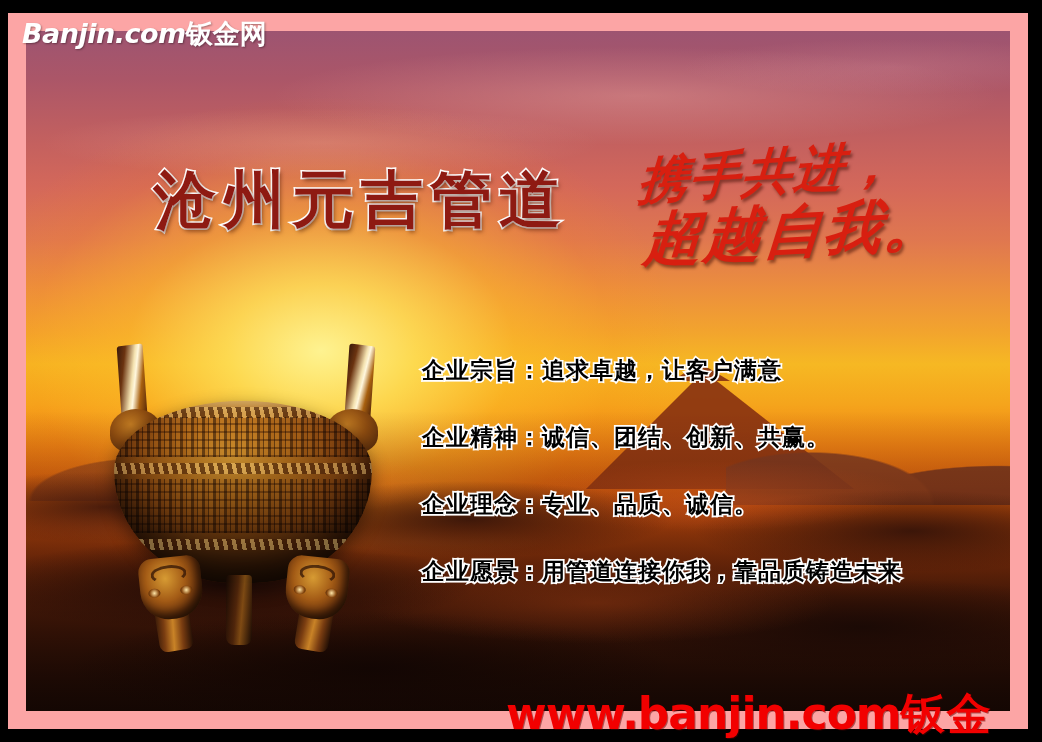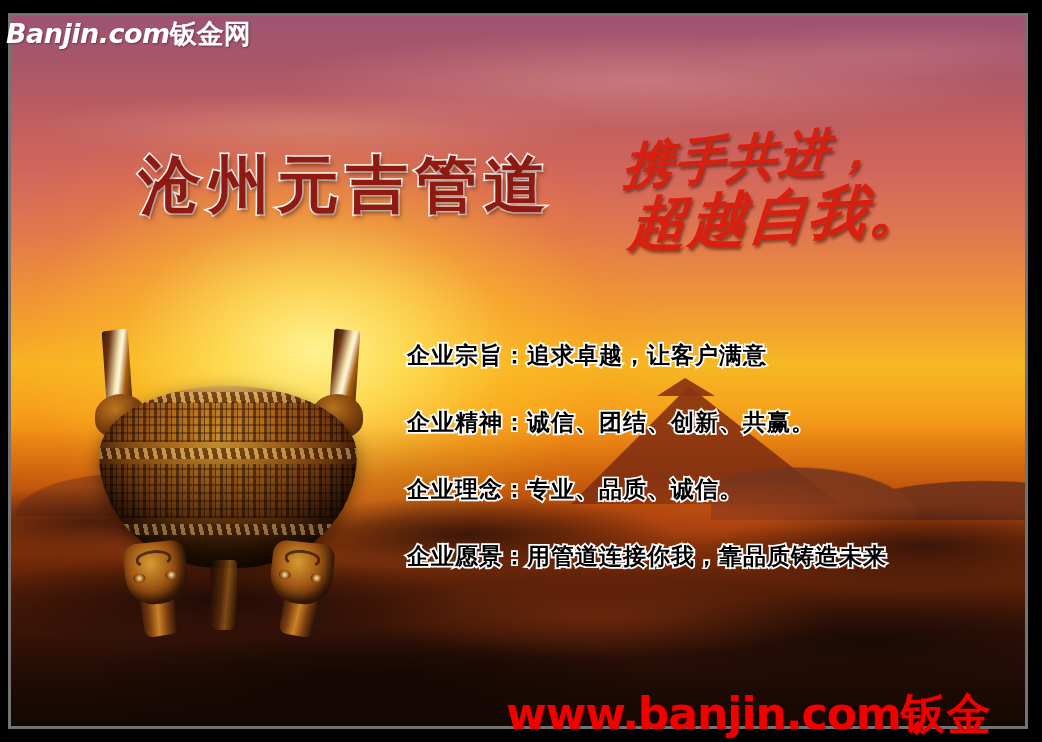--- a/index.html
+++ b/index.html
@@ -14,22 +14,22 @@
     position:relative;
     width:1042px; height:742px;
     background:#000000;
   }
 
   
   #frame{
     position:absolute;
     left:8px; top:13px;
     width:1020px; height:716px;
-    background:#737373;
-    padding:3px;
+    background:#fca5a5;
+    padding:18px;
     overflow:hidden;
   }
 
   
   #scene{
     position:relative;
     width:100%; height:100%;
     overflow:hidden;
     background:
       
@@ -301,21 +301,21 @@
     letter-spacing:1px;
     white-space:nowrap;
     -webkit-text-stroke:3.4px #ffffff;
     paint-order:stroke fill;
     text-shadow:0 0 2px rgba(255,255,255,.9);
   }
 
   
   #logo{
     position:absolute;
-    left:0px; top:14px;
+    left:16px; top:14px;
     padding:2px 6px 3px 6px;
     font-size:27px;
     font-weight:700;
     font-style:italic;
     color:#ffffff;
     letter-spacing:-0.5px;
     white-space:nowrap;
     text-shadow:1px 1px 2px rgba(0,0,0,.35);
     font-family:"DejaVu Sans","Liberation Sans",sans-serif;
     z-index:40;

